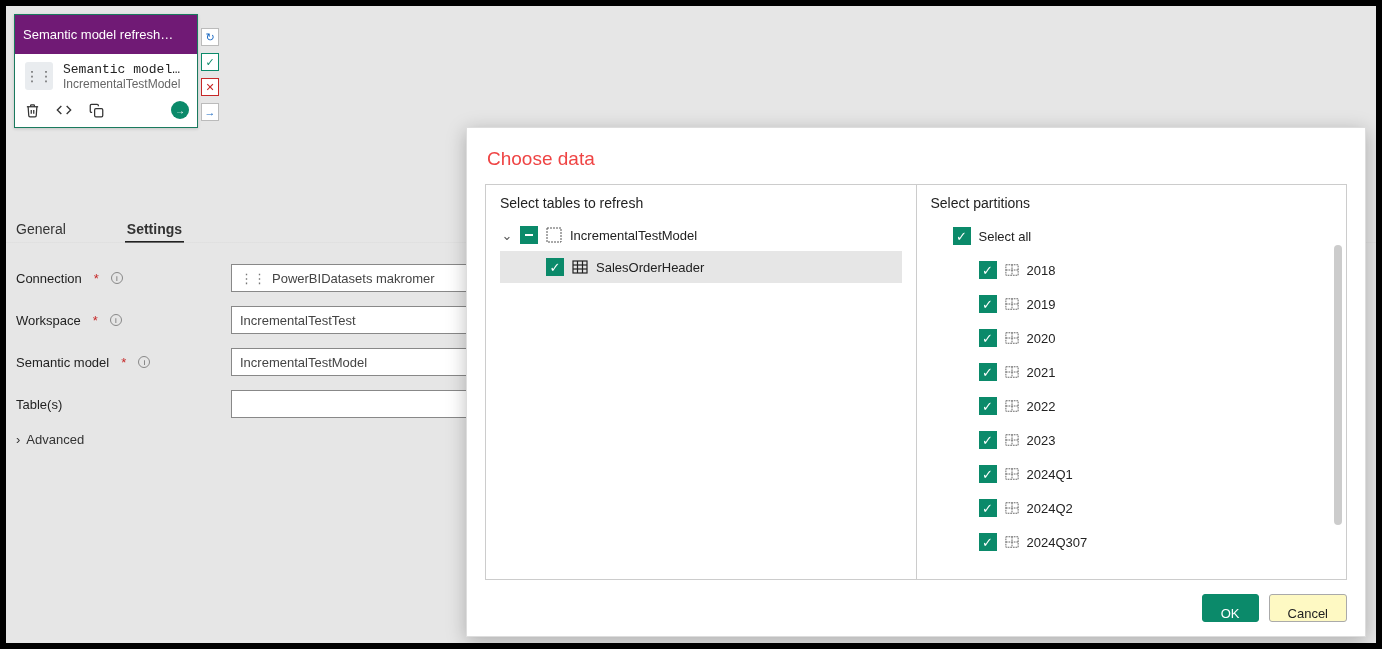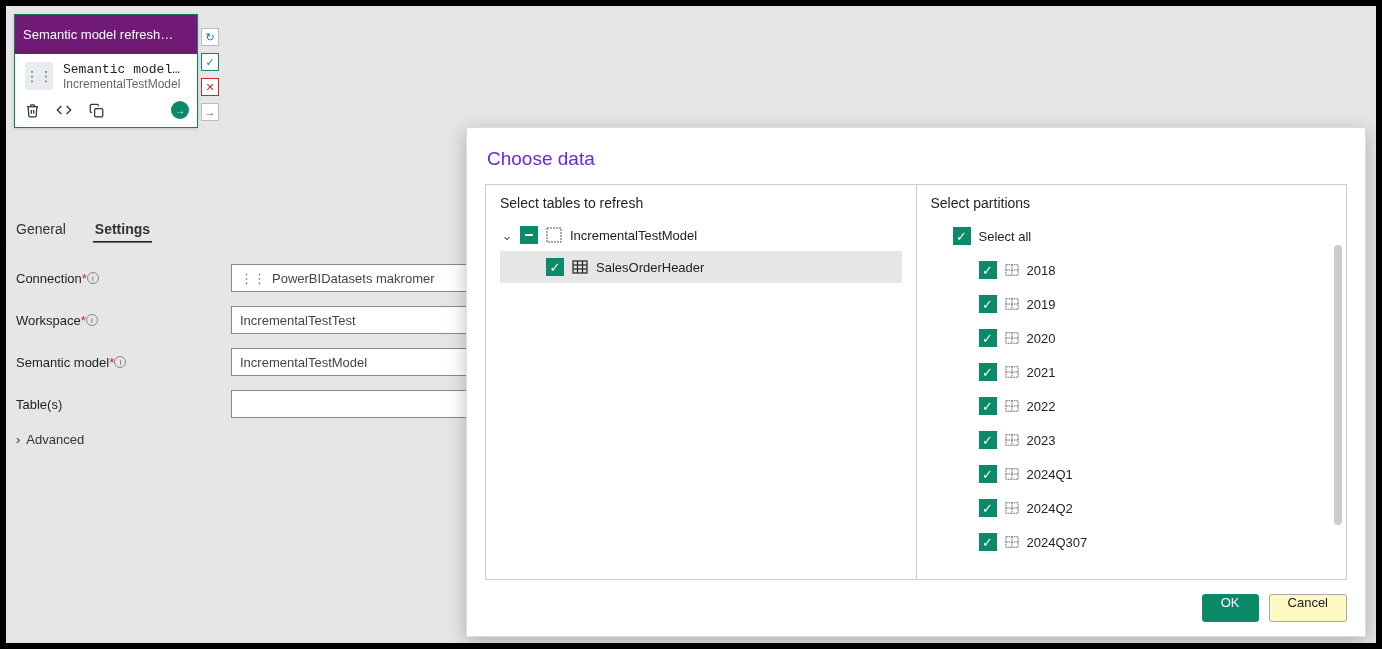--- a/index.html
+++ b/index.html
@@ -58,39 +58,39 @@
   .side-icons .sq {
     width:18px;height:18px; background:#fff; border:1px solid #999; display:flex;align-items:center;justify-content:center;font-size:11px;
   }
   .side-icons .sq.blue { color:#1565c0; border-color:#bbb; }
   .side-icons .sq.green { color:#0b8a6a; border-color:#0b8a6a; }
   .side-icons .sq.red { color:#c62828; border-color:#c62828; }
 
   
   .tabs { position:absolute; top:211px; left:8px; display:flex; gap:25px; font-size:14px; color:#333; border-bottom:1px solid transparent;}
   .tabs .tab { padding:4px 2px; cursor:pointer; }
-  .tabs .tab.active { font-weight:600; border-bottom:2px solid #222; }
+  .tabs .tab.active { font-weight:600; border-bottom:2px solid #222;margin-left:32px; }
   .tab-underline { position:absolute; top:236px; left:0; right:0; height:1px; background: linear-gradient(#d8d8d8,#d8d8d8); opacity:.4;}
   .form { position:absolute; top:258px; left:10px; width:650px; }
   .form-row { display:flex; align-items:center; margin-bottom:14px; }
-  .form-label { width:215px; font-size:13px; color:#222; display:flex; align-items:center; gap:0;}
+  .form-label { width:215px; font-size:13px; color:#222; display:flex; align-items:center; gap:12px;}
   .req { color:#c62828; }
   .info { width:12px;height:12px;border:1px solid #888;border-radius:50%;font-size:8px;display:flex;align-items:center;justify-content:center;color:#666; }
   .form-input {
     height:28px; width:240px; border:1px solid #888; background:#fff; padding:0 8px; font-size:13px; display:flex; align-items:center; gap:6px; color:#444;
   }
   .advanced { display:flex;align-items:center;gap:6px;font-size:13px;color:#333;cursor:pointer; margin-top:6px;}
 
   
   .dialog {
     position:absolute; top:121px; left:460px; width:900px; height:510px;
     background:#fff; border:1px solid #ddd; box-shadow:0 4px 18px rgba(0,0,0,0.25);
     display:flex; flex-direction:column; padding:14px 18px 14px;
   }
-  .dialog-title { font-size:19px; font-weight:400; color:#6d28d9; margin:6px 0 14px 2px;}
+  .dialog-title { font-size:19px; font-weight:400; color:#ef4444; margin:6px 0 14px 2px;}
   .dialog-content { flex:1; display:flex; border:1px solid #ccc; overflow:hidden;}
   .pane { flex:1; padding:10px 14px; overflow-y:auto; }
   .pane.left { border-right:1px solid #ccc; }
   .pane-header { font-size:14px; color:#222; margin-bottom:8px; font-weight:500;}
   .tree-row { display:flex; align-items:center; gap:8px; height:32px; padding-left:2px; font-size:13px; color:#222; cursor:pointer;}
   .tree-row.child { padding-left:46px; }
   .tree-row.selected { background:#e6e6e6; }
   .chev { width:10px; display:inline-flex; justify-content:center; color:#555;}
   .cb { width:18px;height:18px; border:1px solid #888; display:flex;align-items:center;justify-content:center; background:#fff; flex:none;}
   .cb.checked { background:#0b8a6a; border-color:#0b8a6a; color:#fff; }
@@ -99,21 +99,21 @@
   .tbl-icon.dashed svg rect { stroke-dasharray:2 1; }
 
   .part-row { display:flex; align-items:center; gap:8px; height:34px; padding-left:22px; font-size:13px; color:#222;}
   .part-row.root { padding-left:22px;}
   .part-row.child { padding-left:48px;}
   .part-ico { color:#555;}
 
   .scrollbar { position:absolute; right:4px; top:60px; width:8px; height:280px; background:#ccc; border-radius:4px;}
 
   .dialog-buttons { display:flex; justify-content:flex-end; gap:10px; padding-top:14px;}
-  .btn { height:28px; padding:0 18px; font-size:13px; border-radius:3px; cursor:pointer; border:1px solid; display:flex;align-items:flex-start;}
+  .btn { height:28px; padding:0 18px; font-size:13px; border-radius:3px; cursor:pointer; border:1px solid; display:flex;align-items:flex-end;}
   .btn.primary { background:#0b8a6a; color:#fff; border-color:#0b8a6a;}
   .btn.secondary { background:#fef9c3; color:#222; border-color:#aaa;}
 
   svg { display:block; }
 </style>
 </head>
 <body>
 
 <div class="frame">
 

